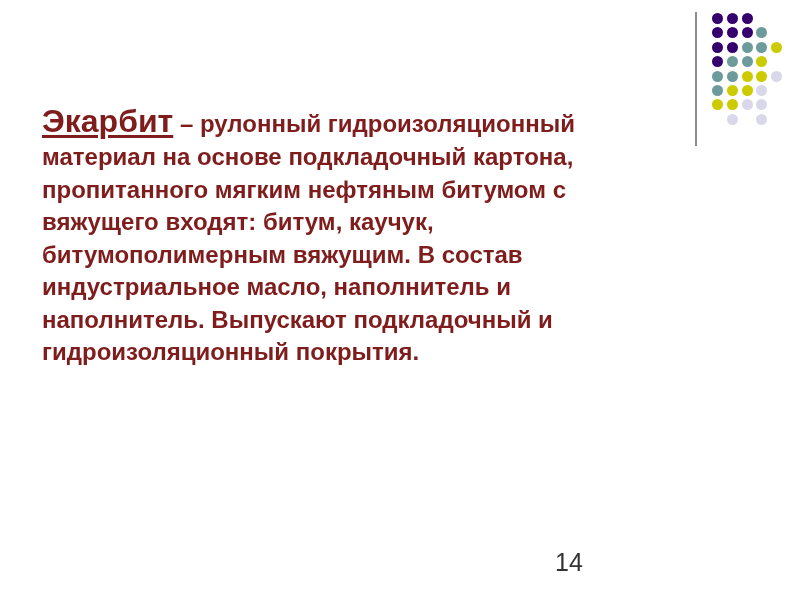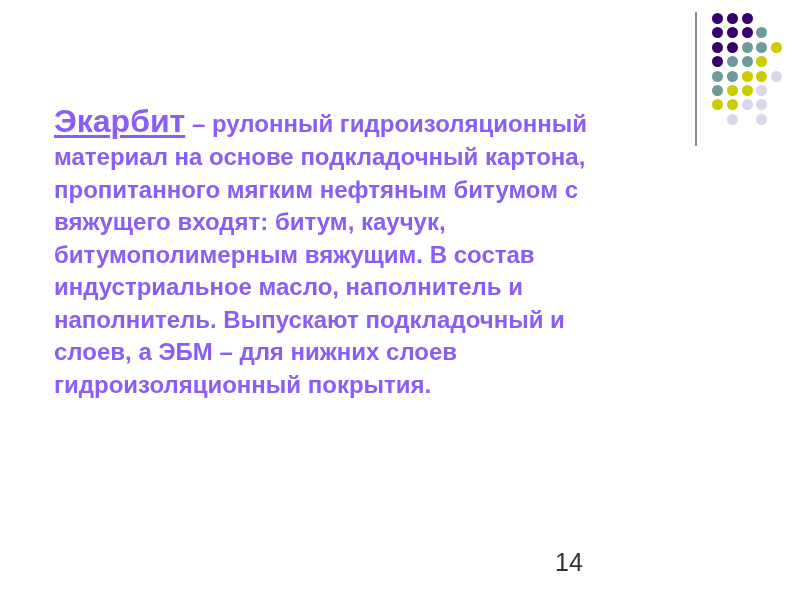--- a/index.html
+++ b/index.html
@@ -12,24 +12,24 @@
     width: 800px;
     height: 600px;
     background: #ffffff;
     overflow: hidden;
     font-family: "Liberation Sans", sans-serif;
   }
 
   
   .text-block {
     position: absolute;
-    left: 54px;
+    left: 42px;
     top: 105px;
     width: 700px;
-    color: #8b5cf6;
+    color: #7f1d1d;
     font-weight: bold;
     font-size: 24px;
   }
   .line {
     height: 32.5px;
     line-height: 32.5px;
     white-space: nowrap;
   }
   .line-first {
     height: 36px;
@@ -116,19 +116,18 @@
     </div>
 
   <div class="text-block">
     <div class="line line-first"><span class="lead">Экарбит</span> <span>– рулонный гидроизоляционный</span></div>
     <div class="line">материал на основе подкладочный картона,</div>
     <div class="line">пропитанного мягким нефтяным битумом с</div>
     <div class="line">вяжущего входят: битум, каучук,</div>
     <div class="line">битумополимерным вяжущим. В состав</div>
     <div class="line">индустриальное масло, наполнитель и</div>
     <div class="line">наполнитель. Выпускают подкладочный и</div>
-    <div class="line">слоев, а ЭБМ – для нижних слоев</div>
     <div class="line">гидроизоляционный покрытия.</div>
   </div>
 
   <div class="page-number">14</div>
 
 </div>
 
 </body></html>

